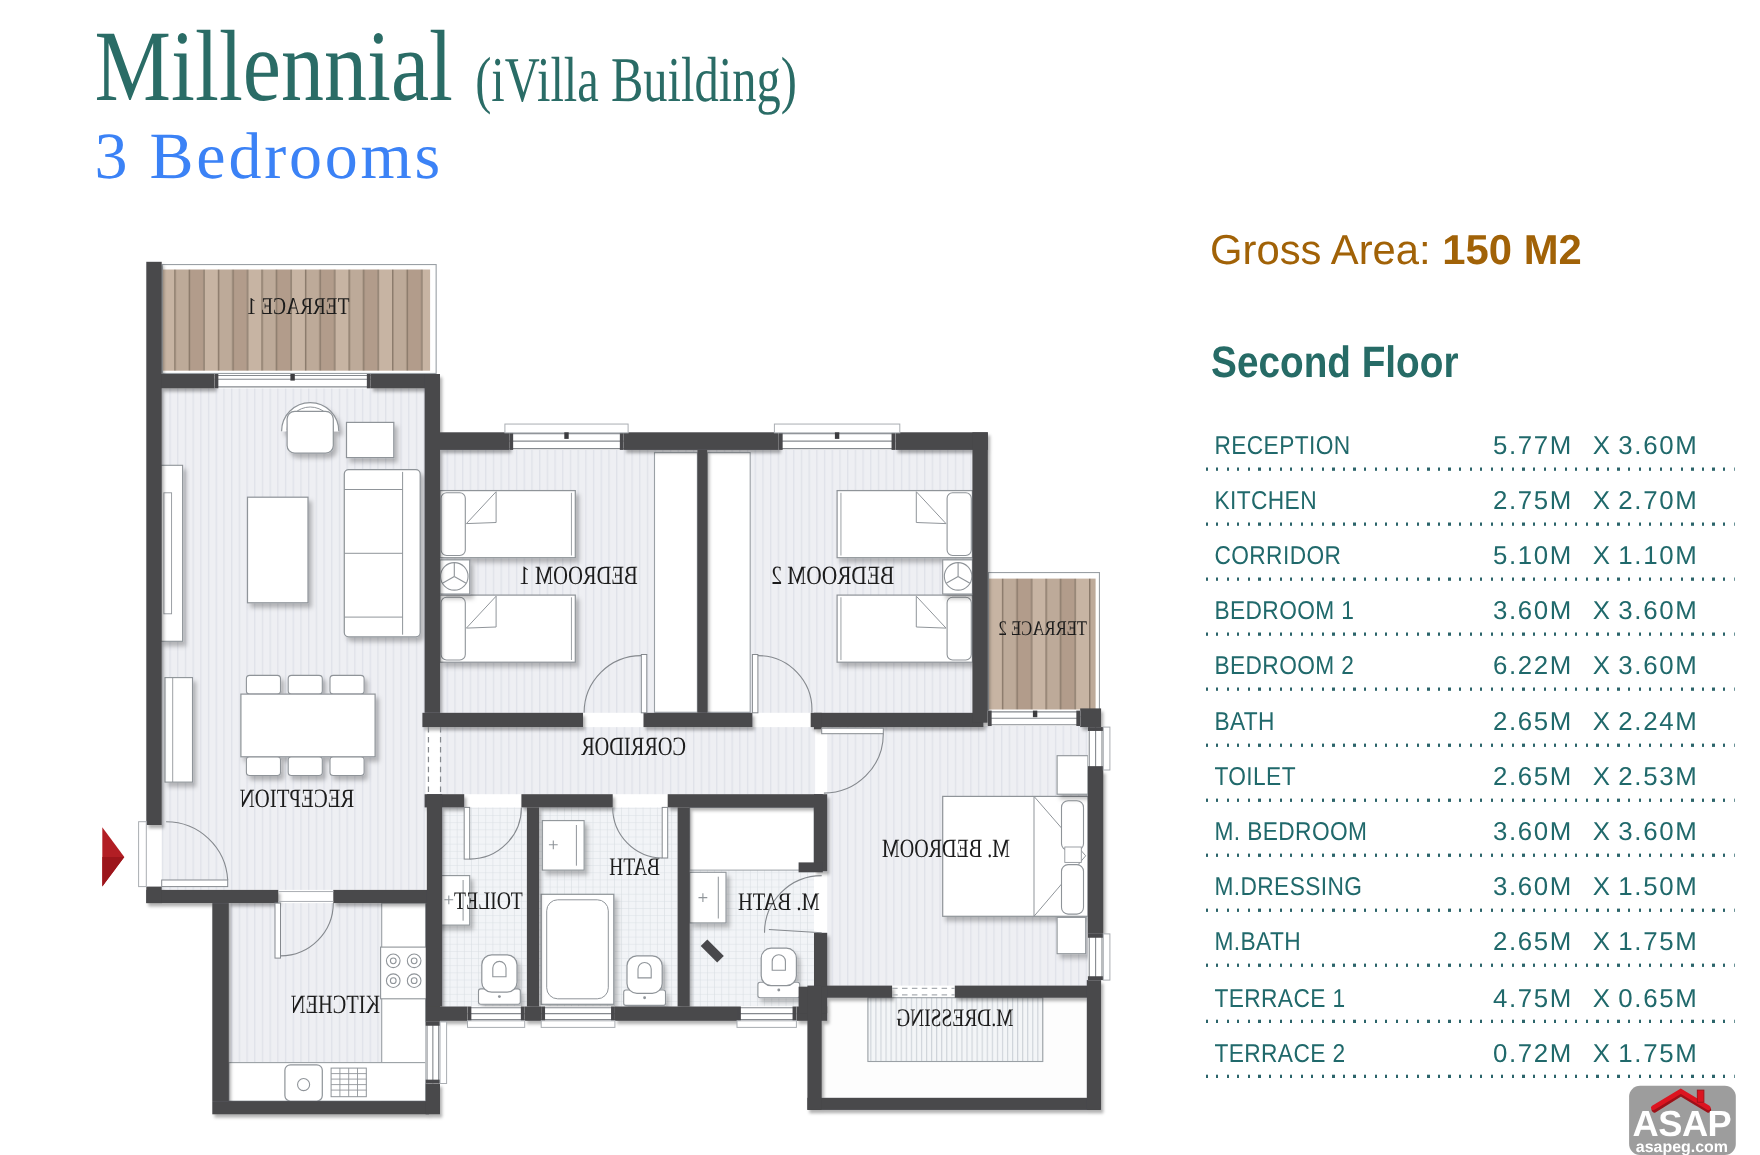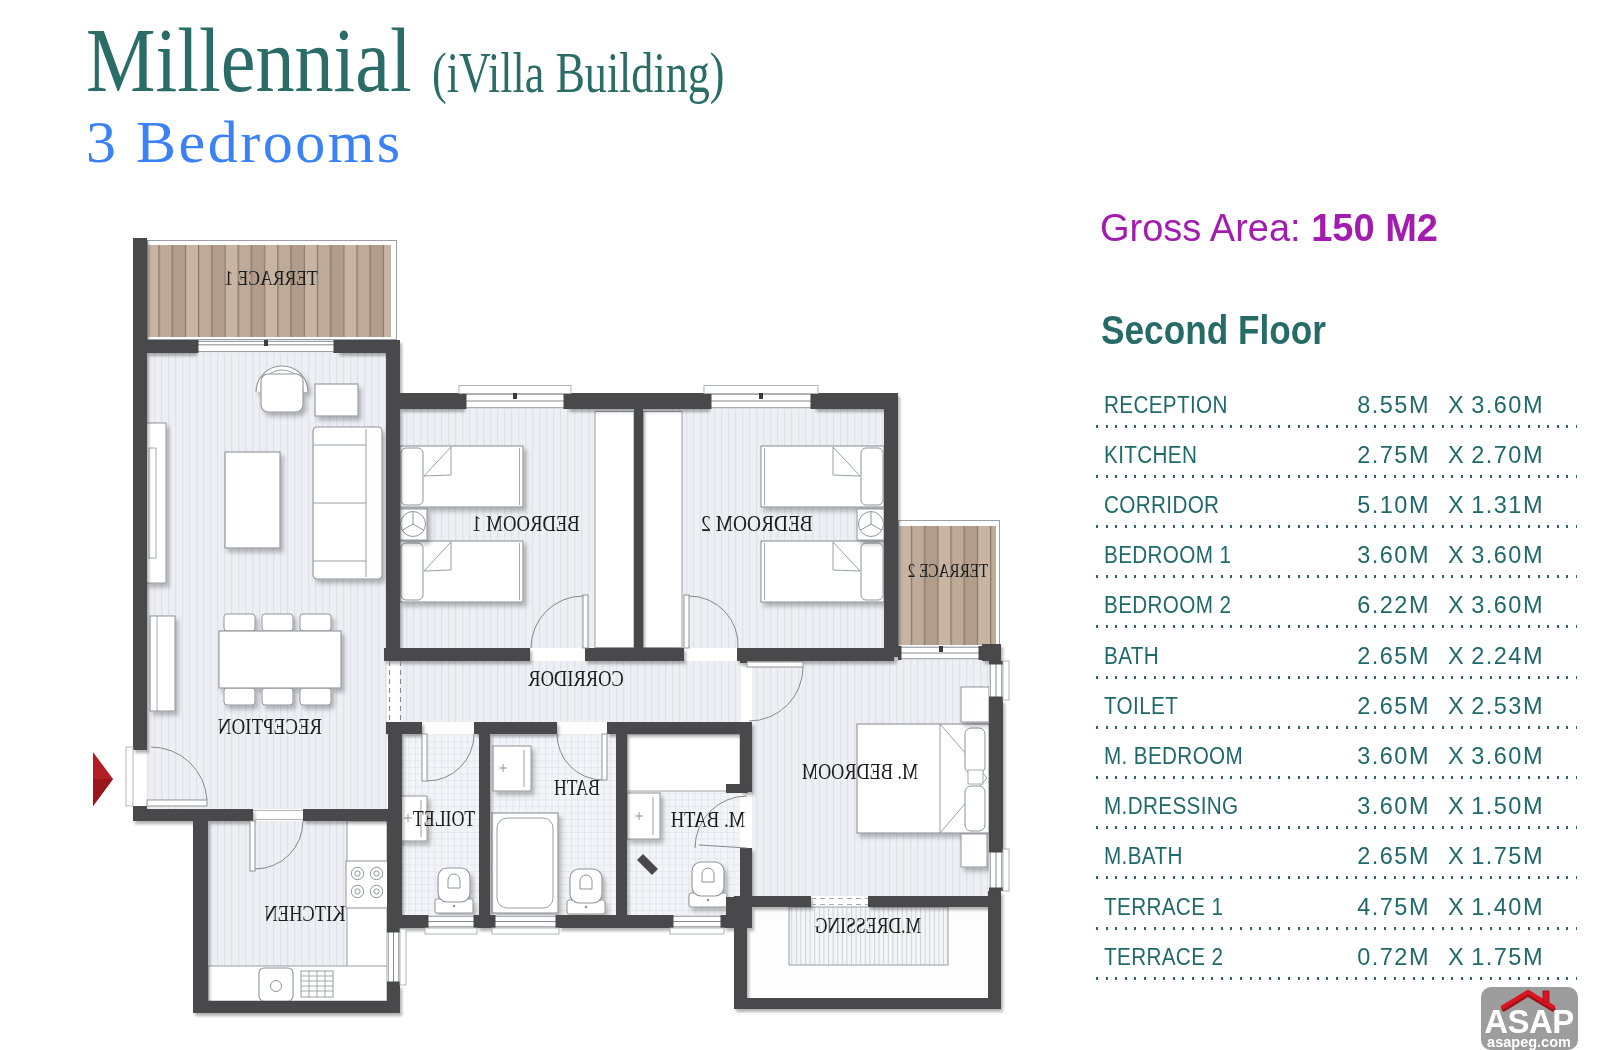--- a/index.html
+++ b/index.html
@@ -2,21 +2,21 @@
 <html><head>
 <meta charset="utf-8">
 <style>
   html,body{margin:0;padding:0;background:#fff;width:1600px;height:1050px;overflow:hidden;}
   body{font-family:"Liberation Sans",sans-serif;position:relative;}
   .abs{position:absolute;}
   .serif{font-family:"Liberation Serif",serif;}
   #title1{left:86px;top:14px;font-size:92px;line-height:1;color:#2a6c66;transform:scaleX(.85);transform-origin:0 0;white-space:nowrap;}
   #title2{left:432px;top:44px;font-size:58px;line-height:1;color:#2a6c66;transform:scaleX(.76);transform-origin:0 0;white-space:nowrap;}
   #title3{left:86px;top:112px;font-size:60px;line-height:1;color:#3b82f6;letter-spacing:2.5px;white-space:nowrap;}
-  #gross{left:1100px;top:206px;font-size:38px;line-height:1.2;color:#a21caf;}
+  #gross{left:1100px;top:206px;font-size:38px;line-height:1.2;color:#a16207;}
   #gross b{font-weight:bold;}
   #floorh{left:1101px;top:308px;font-size:40px;font-weight:bold;color:#266b66;letter-spacing:0px;transform:scaleX(.88);transform-origin:0 0;}
   .row{position:absolute;left:1104px;width:440px;height:30px;line-height:30px;font-size:23.5px;color:#20696b;letter-spacing:.4px;}
   .row span:first-child{display:inline-block;transform:scaleX(.88);transform-origin:0 0;}
   .row .v1{position:absolute;right:114px;letter-spacing:1.5px;}
   .row .vx{position:absolute;right:78px;width:20px;text-align:center;}
   .row .v2{position:absolute;right:0px;letter-spacing:1.5px;}
   .dot{position:absolute;left:1096px;width:481px;height:3px;background:repeating-linear-gradient(90deg,#2b646a 0px,#2b646a 2px,transparent 2px,transparent 9.6px);}
 </style>
 </head>
@@ -27,27 +27,27 @@
 <div id="title2" class="abs serif">(iVilla Building)</div>
 
 <div id="title3" class="abs serif">3 Bedrooms</div>
 
 <div id="gross" class="abs">Gross Area: <b>150 M2</b></div>
 
 <div id="floorh" class="abs">Second Floor</div>
 
 <div id="rows">
 
-<div class="row" style="top:389.5px"><span>RECEPTION</span><span class="v1">8.55M</span><span class="vx">X</span><span class="v2">3.60M</span></div>
+<div class="row" style="top:389.5px"><span>RECEPTION</span><span class="v1">5.77M</span><span class="vx">X</span><span class="v2">3.60M</span></div>
 <div class="dot" style="top:424.6px"></div>
 
 <div class="row" style="top:439.7px"><span>KITCHEN</span><span class="v1">2.75M</span><span class="vx">X</span><span class="v2">2.70M</span></div>
 <div class="dot" style="top:474.8px"></div>
 
-<div class="row" style="top:489.9px"><span>CORRIDOR</span><span class="v1">5.10M</span><span class="vx">X</span><span class="v2">1.31M</span></div>
+<div class="row" style="top:489.9px"><span>CORRIDOR</span><span class="v1">5.10M</span><span class="vx">X</span><span class="v2">1.10M</span></div>
 <div class="dot" style="top:525.0px"></div>
 
 <div class="row" style="top:540.1px"><span>BEDROOM 1</span><span class="v1">3.60M</span><span class="vx">X</span><span class="v2">3.60M</span></div>
 <div class="dot" style="top:575.2px"></div>
 
 <div class="row" style="top:590.3px"><span>BEDROOM 2</span><span class="v1">6.22M</span><span class="vx">X</span><span class="v2">3.60M</span></div>
 <div class="dot" style="top:625.4px"></div>
 
 <div class="row" style="top:640.5px"><span>BATH</span><span class="v1">2.65M</span><span class="vx">X</span><span class="v2">2.24M</span></div>
 <div class="dot" style="top:675.6px"></div>
@@ -57,21 +57,21 @@
 
 <div class="row" style="top:740.9px"><span>M. BEDROOM</span><span class="v1">3.60M</span><span class="vx">X</span><span class="v2">3.60M</span></div>
 <div class="dot" style="top:776.0px"></div>
 
 <div class="row" style="top:791.1px"><span>M.DRESSING</span><span class="v1">3.60M</span><span class="vx">X</span><span class="v2">1.50M</span></div>
 <div class="dot" style="top:826.2px"></div>
 
 <div class="row" style="top:841.3px"><span>M.BATH</span><span class="v1">2.65M</span><span class="vx">X</span><span class="v2">1.75M</span></div>
 <div class="dot" style="top:876.4px"></div>
 
-<div class="row" style="top:891.5px"><span>TERRACE 1</span><span class="v1">4.75M</span><span class="vx">X</span><span class="v2">1.40M</span></div>
+<div class="row" style="top:891.5px"><span>TERRACE 1</span><span class="v1">4.75M</span><span class="vx">X</span><span class="v2">0.65M</span></div>
 <div class="dot" style="top:926.6px"></div>
 
 <div class="row" style="top:941.7px"><span>TERRACE 2</span><span class="v1">0.72M</span><span class="vx">X</span><span class="v2">1.75M</span></div>
 <div class="dot" style="top:976.8px"></div>
 </div>
 
 <svg id="plan" class="abs" style="left:0;top:0" width="1600" height="1050" viewBox="0 0 1600 1050">
 <defs>
   <pattern id="fv" width="7" height="8" patternUnits="userSpaceOnUse">
     <rect width="7" height="8" fill="#eeeff3"></rect>

